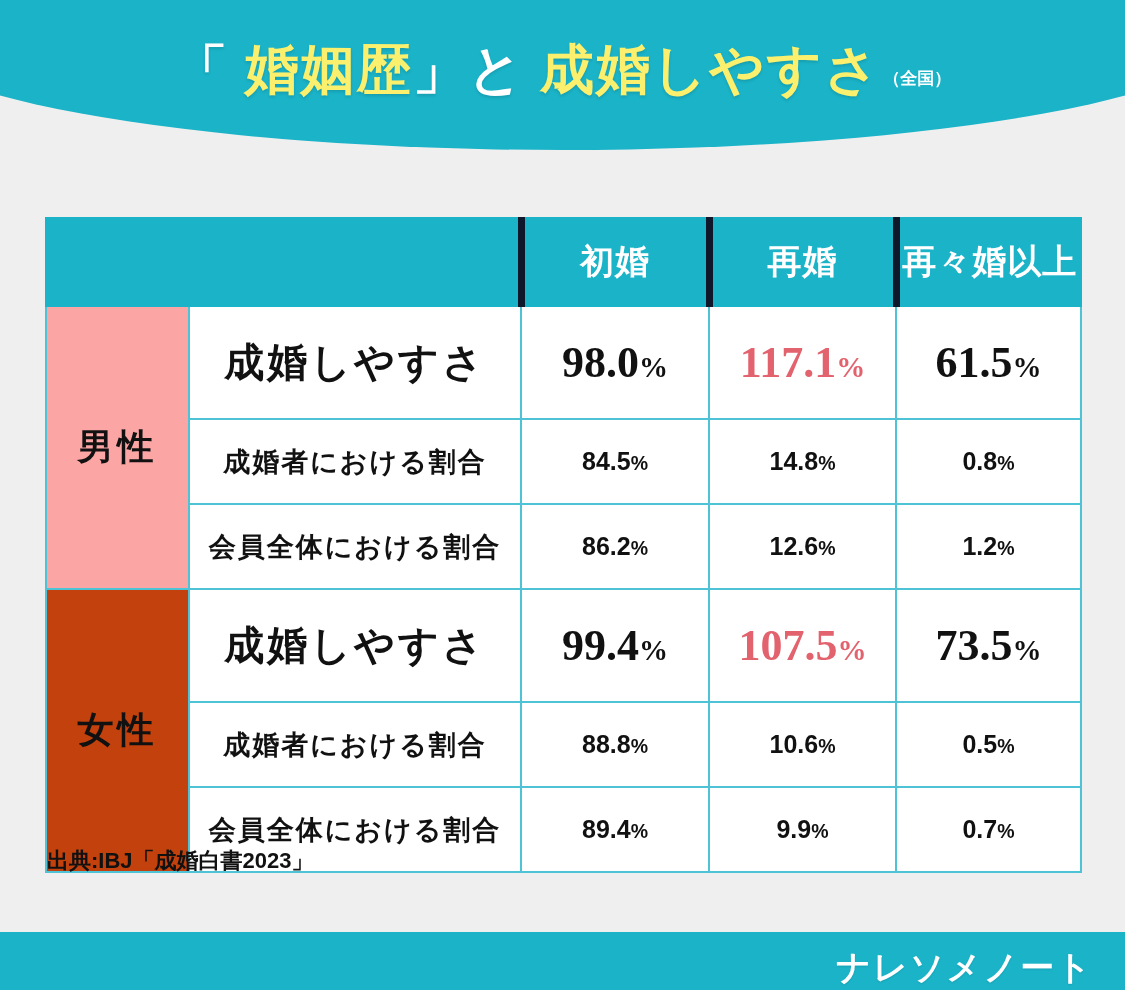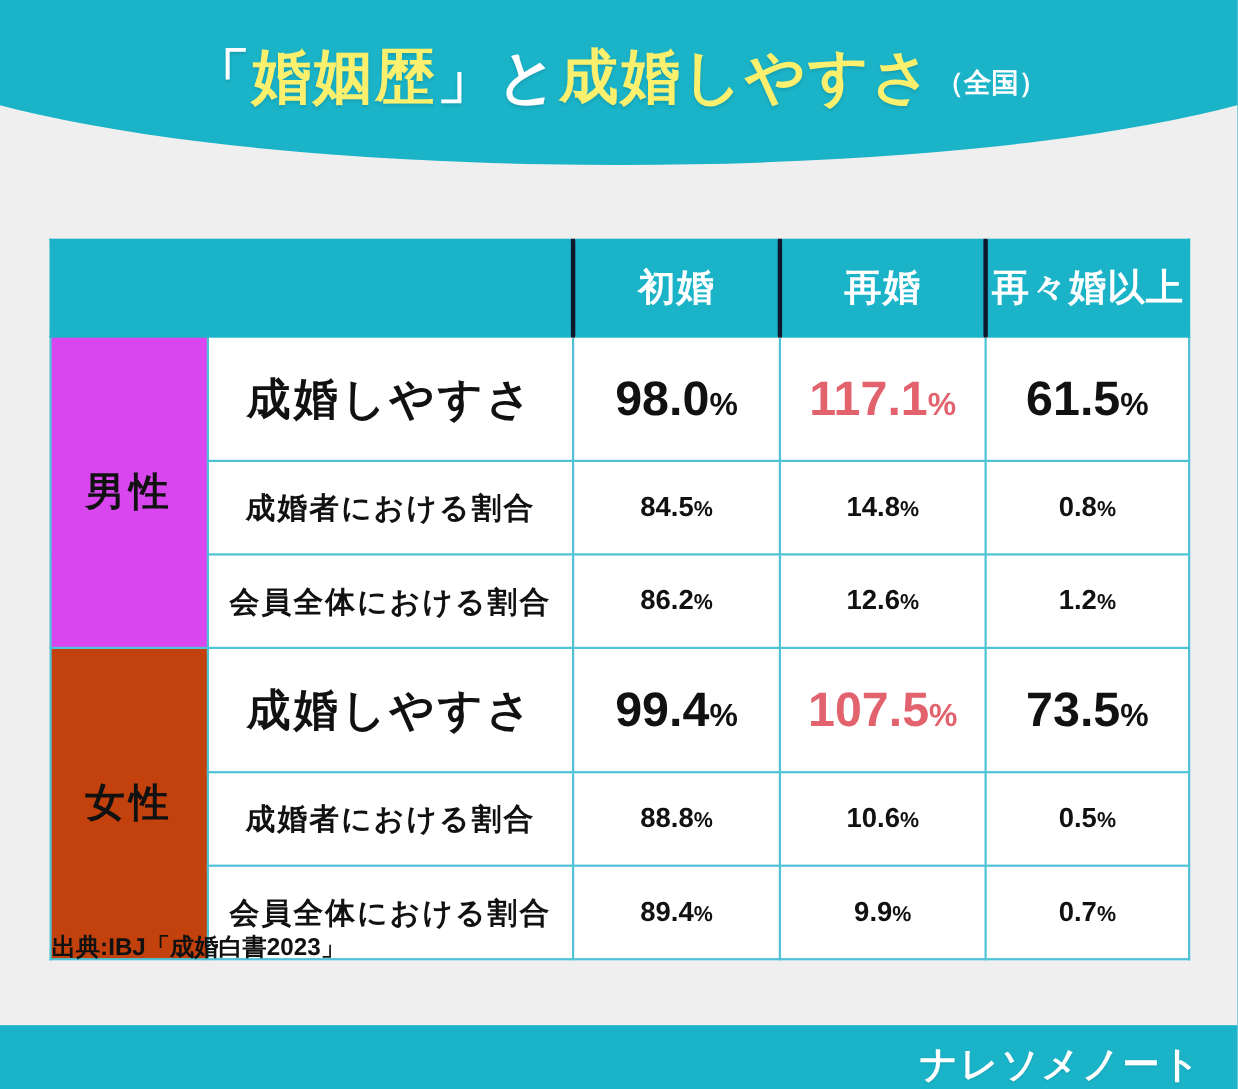--- a/index.html
+++ b/index.html
@@ -53,24 +53,25 @@
     font-weight: bold;
     letter-spacing: 1px;
     text-shadow: 0 2px 3px rgba(0,0,0,0.12);
   }
   .t-yellow {
     color: #fbf06e;
     font-size: 54px;
     font-weight: bold;
     letter-spacing: 2px;
     text-shadow: 0 2px 3px rgba(0,0,0,0.12);
+    margin-left: 16px;
   }
   .t-sub {
     color: #ffffff;
-    font-size: 25px;
+    font-size: 17px;
     font-weight: bold;
     letter-spacing: 0px;
     padding-left: 2px;
     position: relative;
     top: -4px;
   }
 
   
   .table-wrap {
     position: absolute;
@@ -105,31 +106,31 @@
     color: #ffffff;
     height: 88px;
     font-size: 34px;
     font-weight: bold;
     letter-spacing: 1px;
   }
   tr.head th.blank {
     background: #1ab3c8;
   }
   tr.head th.colhead {
-    border-left: 4px solid #0f172a;
+    border-left: 7px solid #0f172a;
   }
 
   
   td.gender {
     font-size: 36px;
     font-weight: bold;
     color: #111111;
     letter-spacing: 4px;
   }
-  td.gender.male   { background: #d946ef; margin-left: 44px; }
+  td.gender.male   { background: #fca5a5; margin-left: 44px; }
   td.gender.female { background: #c2410c; }
 
   
   td.metric-big {
     font-size: 40px;
     font-weight: bold;
     color: #111111;
     letter-spacing: 3px;
     height: 113px;
   }
@@ -140,20 +141,21 @@
     letter-spacing: 2px;
     height: 85px;
   }
 
   
   td.val-big {
     font-size: 44px;
     font-weight: bold;
     color: #111111;
     letter-spacing: 0px;
+    font-family: Liberation Serif, serif;
   }
   td.val-small {
     font-size: 25px;
     font-weight: bold;
     color: #111111;
   }
   td.val-big.accent, td.val-small.accent {
     color: #e2636e;
   }
   .pct {

